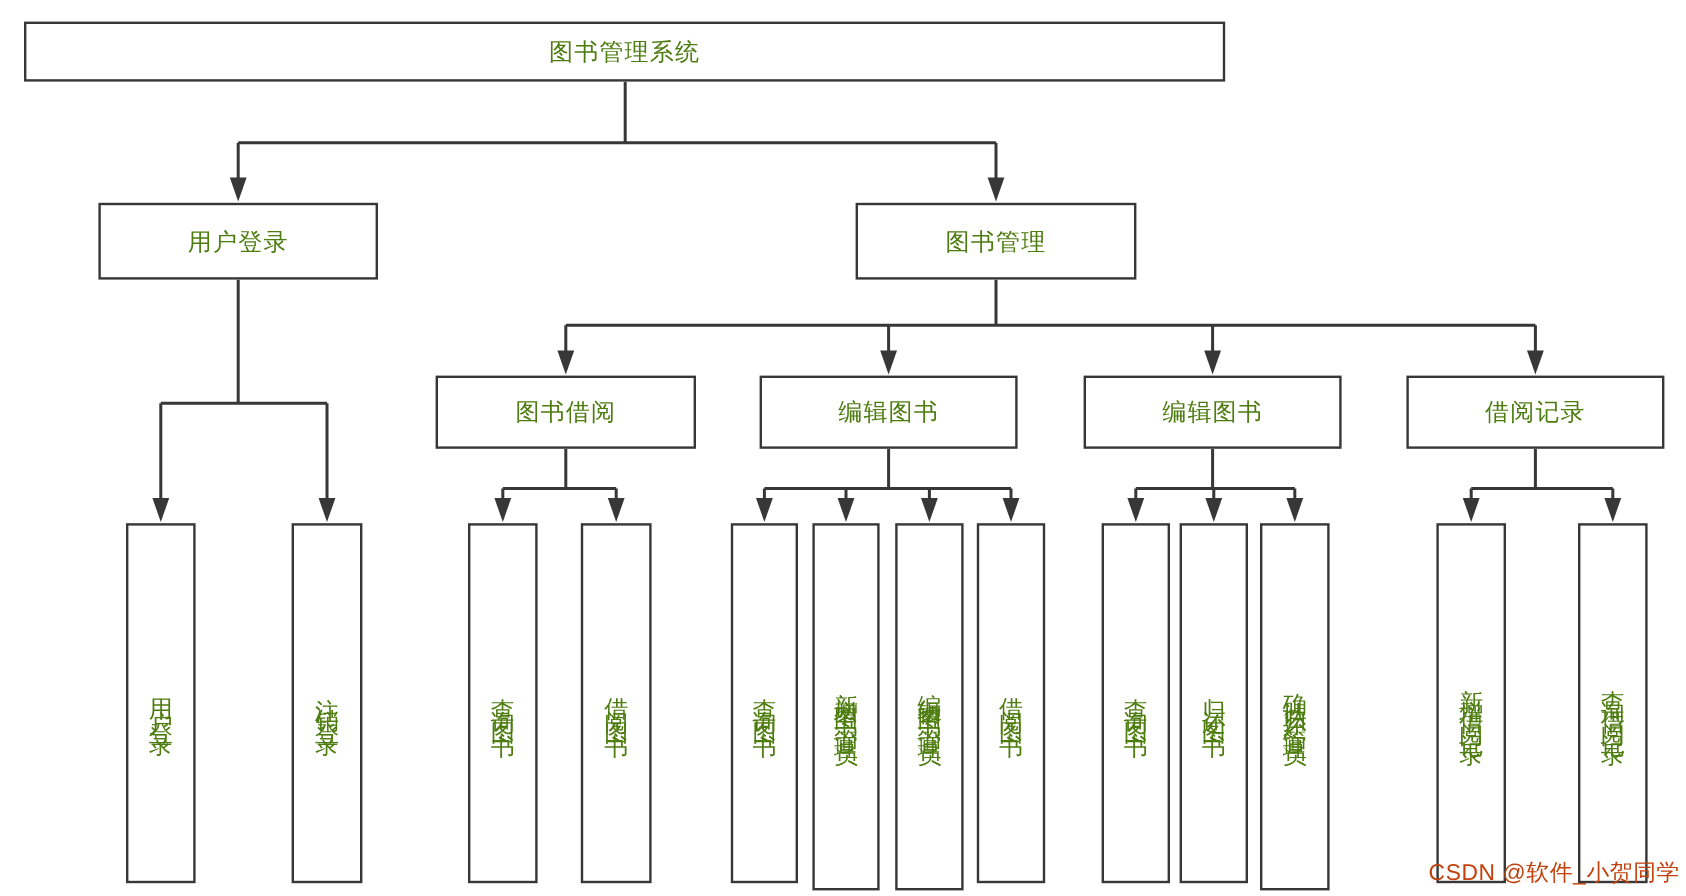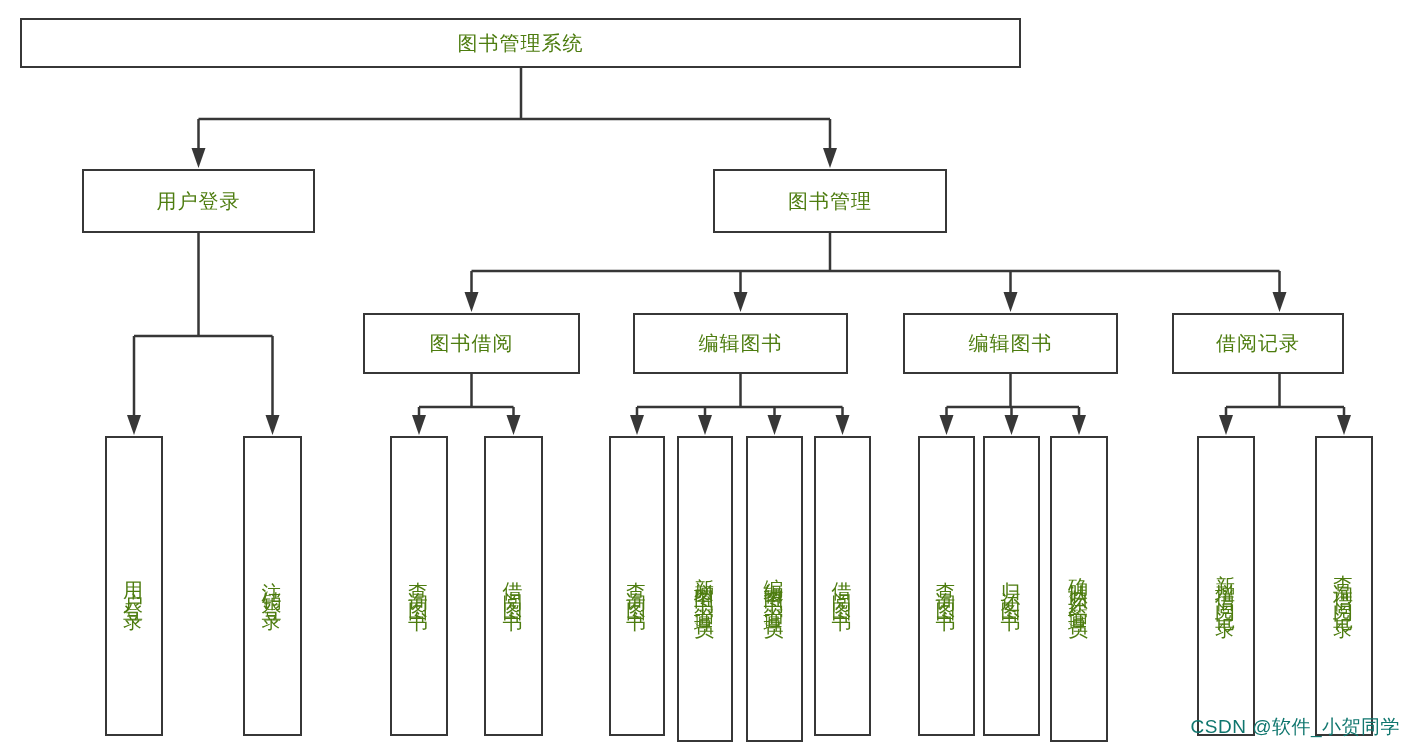--- a/index.html
+++ b/index.html
@@ -46,21 +46,21 @@
     letter-spacing: 9px;
   }
   .vlong {
     letter-spacing: 6px;
   }
   .watermark {
     position: absolute;
     right: 5px;
     top: 714px;
     font-size: 19px;
-    color: #0f766e;
+    color: #c2410c;
     letter-spacing: 0.5px;
     white-space: nowrap;
   }
 </style>
 </head>
 <body>
 
 <div id="canvas">
 
   <svg id="connectors" width="1405" height="747" viewBox="0 0 1405 747">
@@ -107,21 +107,21 @@
   </svg>
 
   <div class="box h" style="left:20px; top:18px; width:1001px; height:50px;">图书管理系统</div>
 
   <div class="box h" style="left:82px; top:169px; width:233px; height:64px;">用户登录</div>
   <div class="box h" style="left:713px; top:169px; width:234px; height:64px;">图书管理</div>
 
   <div class="box h" style="left:363px; top:313px; width:217px; height:61px;">图书借阅</div>
   <div class="box h" style="left:633px; top:313px; width:215px; height:61px;">编辑图书</div>
   <div class="box h" style="left:903px; top:313px; width:215px; height:61px;">编辑图书</div>
-  <div class="box h" style="left:1172px; top:313px; width:172px; height:61px;">借阅记录</div>
+  <div class="box h" style="left:1172px; top:313px; width:215px; height:61px;">借阅记录</div>
 
   <div class="box v" style="left:105px; top:436px; width:58px; height:300px;">用户登录</div>
   <div class="box v" style="left:243px; top:436px; width:59px; height:300px;">注销登录</div>
 
   <div class="box v" style="left:390px; top:436px; width:58px; height:300px;">查询图书</div>
   <div class="box v" style="left:484px; top:436px; width:59px; height:300px;">借阅图书</div>
 
   <div class="box v" style="left:609px; top:436px; width:56px; height:300px;">查询图书</div>
   <div class="box v vlong" style="left:677px; top:436px; width:56px; height:306px;">新增图书（管理员）</div>
   <div class="box v vlong" style="left:746px; top:436px; width:57px; height:306px;">编辑图书（管理员）</div>

